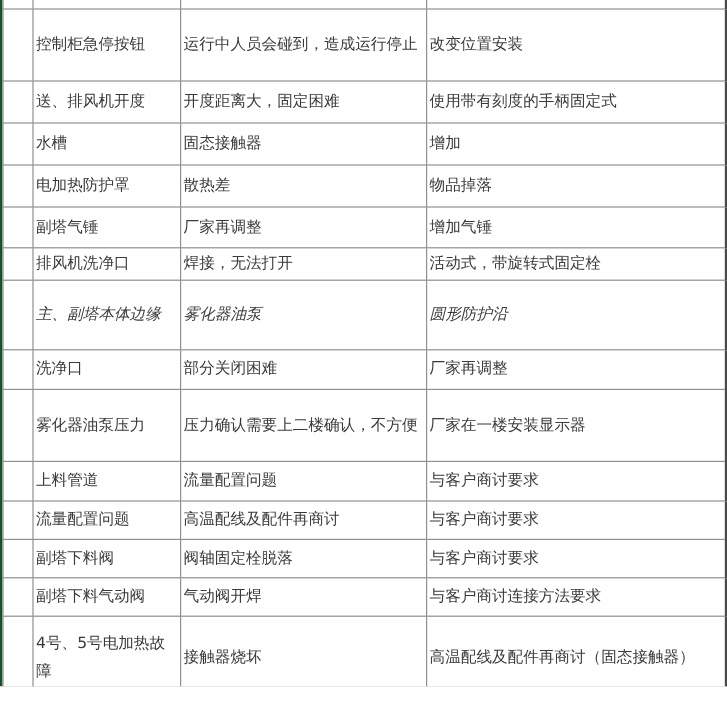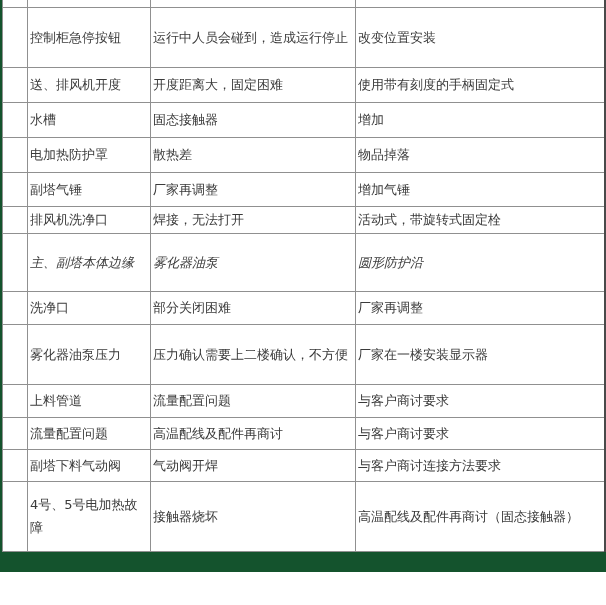--- a/index.html
+++ b/index.html
@@ -129,20 +129,26 @@
           <td>与客户商讨要求</td>
         </tr>
         <tr style="height: 32px;">
           <td></td>
           <td>流量配置问题</td>
           <td>高温配线及配件再商讨</td>
           <td>与客户商讨要求</td>
         </tr>
         <tr style="height: 32px;">
           <td></td>
+          <td>副塔下料阀</td>
+          <td>阀轴固定栓脱落</td>
+          <td>与客户商讨要求</td>
+        </tr>
+        <tr style="height: 32px;">
+          <td></td>
           <td>副塔下料气动阀</td>
           <td>气动阀开焊</td>
           <td>与客户商讨连接方法要求</td>
         </tr>
         <tr style="height: 70px;">
           <td></td>
           <td>4号、5号电加热故障</td>
           <td>接触器烧坏</td>
           <td>高温配线及配件再商讨（固态接触器）</td>
         </tr>

